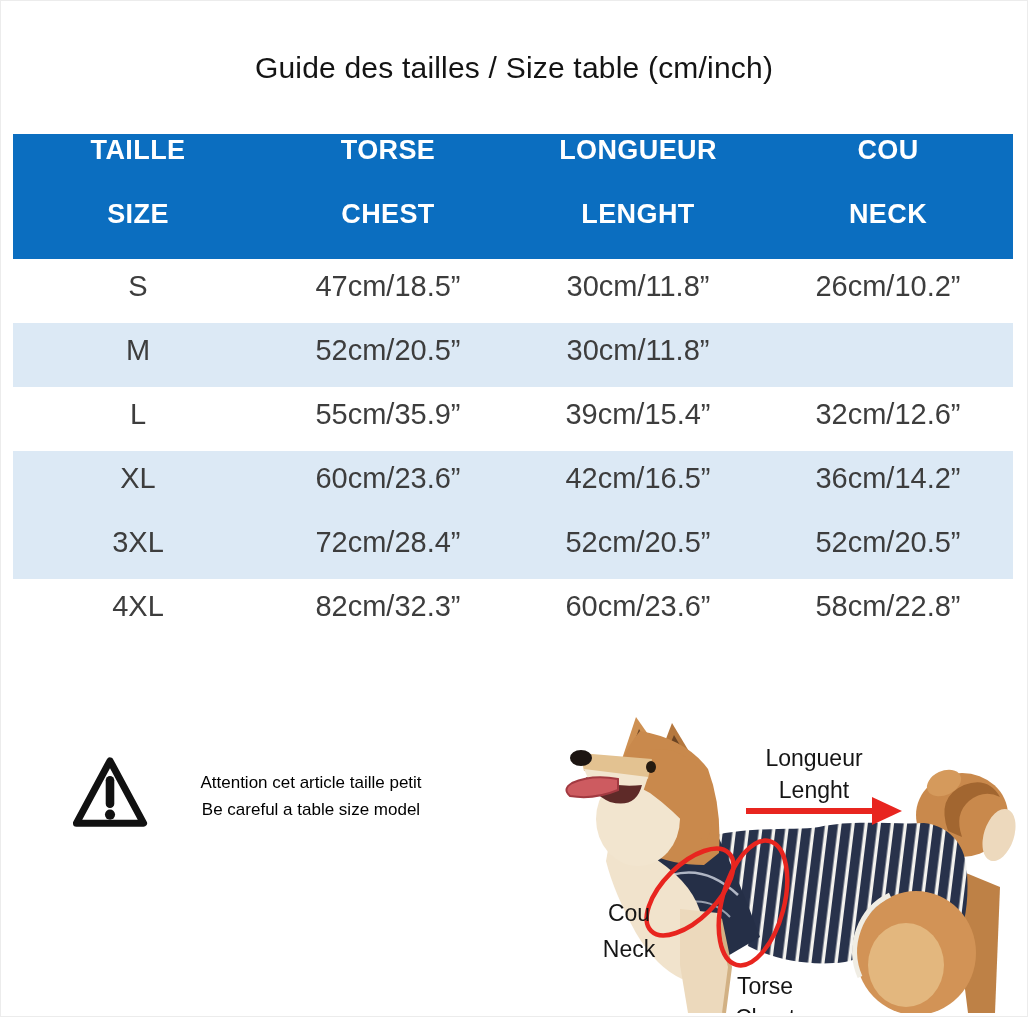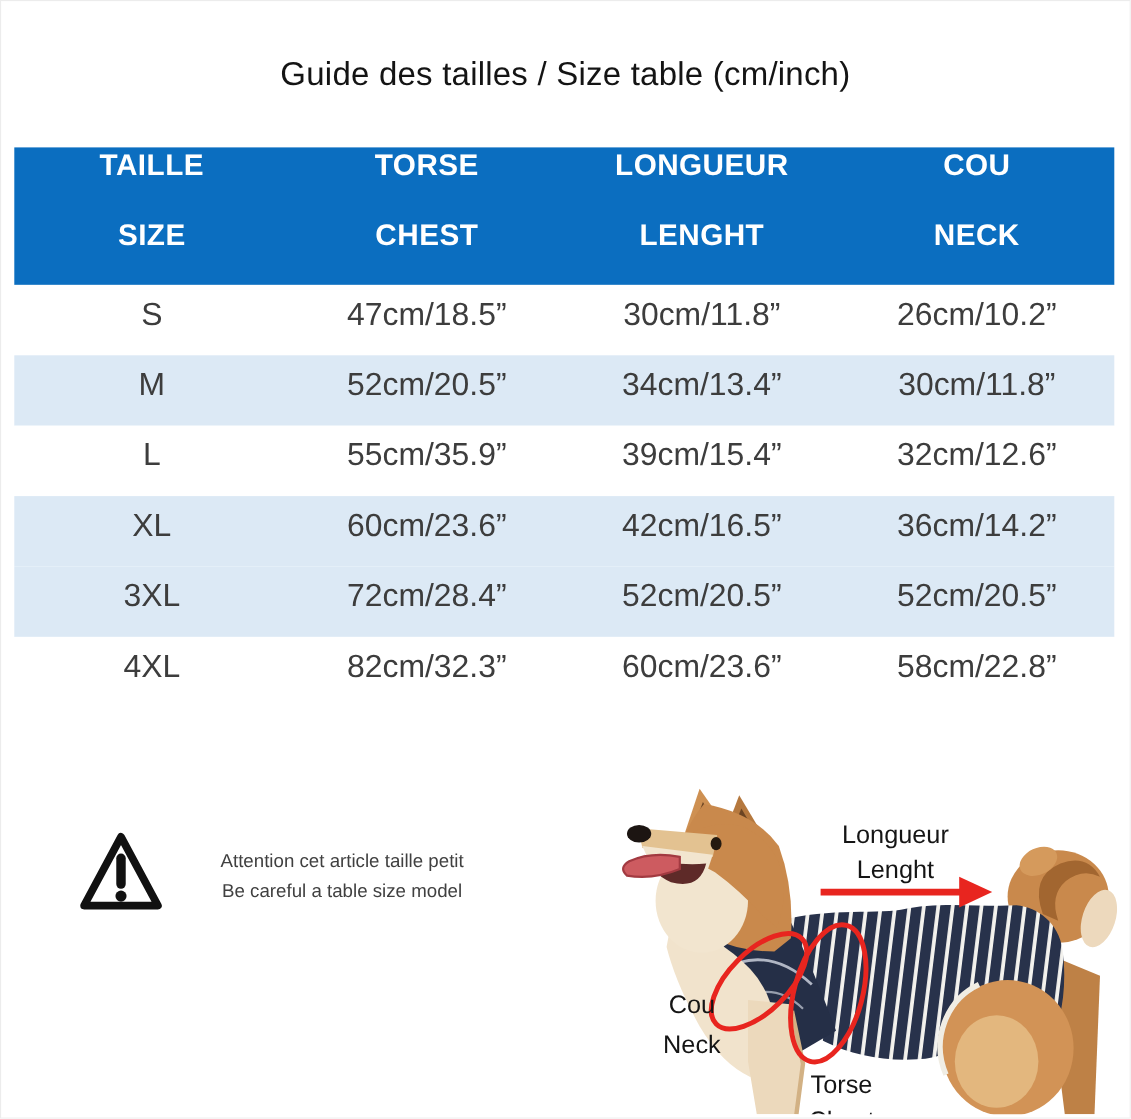--- a/index.html
+++ b/index.html
@@ -26,21 +26,21 @@
   .tr{display:grid;grid-template-columns:repeat(4,1fr);height:64px;background:#fff;}
   .tr.alt{background:#DCE9F5;}
   .td{
     display:flex;align-items:center;justify-content:center;
     font-size:29px;color:#3D3D3D;padding-bottom:10px;
   }
   .warning{position:absolute;left:70px;top:754px;display:flex;align-items:flex-start;}
   .warning .tri{width:78px;height:74px;flex:0 0 auto;}
   .warn-text{
     margin-left:24px;margin-top:14px;width:276px;text-align:center;
-    font-size:17px;line-height:27px;color:#404040;
+    font-size:17px;line-height:27px;color:#000000;
   }
   .dog{position:absolute;left:553px;top:712px;width:462px;height:300px;}
   .dog text{font-family:"Liberation Sans",sans-serif;fill:#151515;}
 </style>
 </head>
 <body>
 
 <div class="canvas">
 
   <div class="title">Guide des tailles / Size table (cm/inch)</div>
@@ -67,21 +67,20 @@
 
     <div class="tr">
       <div class="td">S</div>
       <div class="td">47cm/18.5”</div>
       <div class="td">30cm/11.8”</div>
       <div class="td">26cm/10.2”</div>
     </div>
     <div class="tr alt">
       <div class="td">M</div>
       <div class="td">52cm/20.5”</div>
-      <div class="td">34cm/13.4”</div>
       <div class="td">30cm/11.8”</div>
     </div>
     <div class="tr">
       <div class="td">L</div>
       <div class="td">55cm/35.9”</div>
       <div class="td">39cm/15.4”</div>
       <div class="td">32cm/12.6”</div>
     </div>
     <div class="tr alt">
       <div class="td">XL</div>

